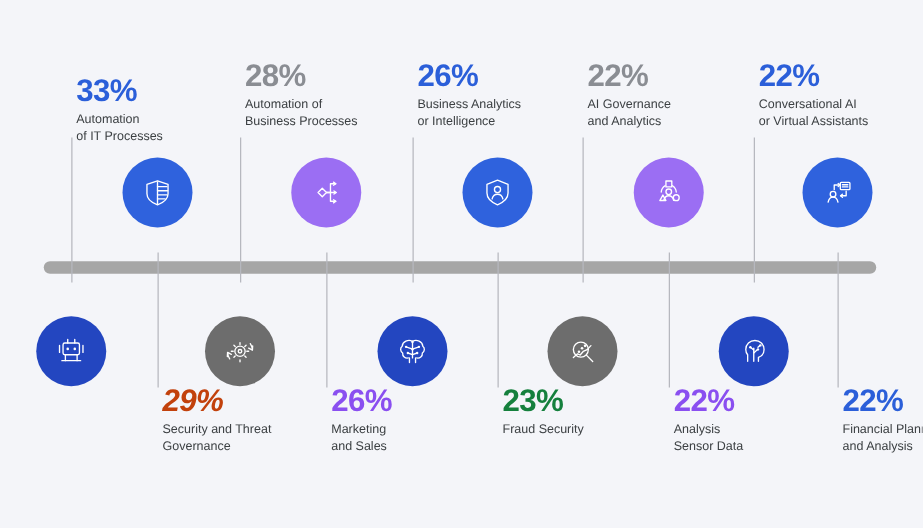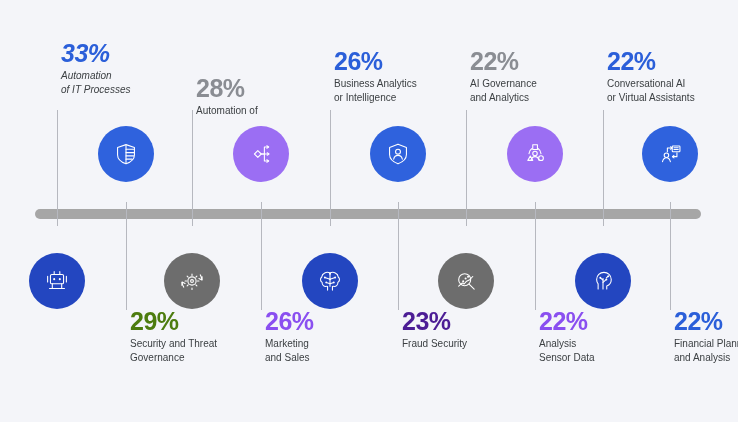--- a/index.html
+++ b/index.html
@@ -73,61 +73,62 @@
         <circle cx="13" cy="14" r="1.1" fill="#fff" stroke="none"></circle>
         <circle cx="19" cy="14" r="1.1" fill="#fff" stroke="none"></circle>
         <path d="M13 9V6M19 9V6"></path>
             <path d="M6 11v6M26 11v6"></path>
         <path d="M11 19v5M21 19v5"></path>
             <path d="M8 24h16"></path>
       </g>
         </svg>
       </span>
     </div>
-    <div class="label" style="left: 61px; width: 132px; top: 40px; font-style: italic;">
+    <div class="label" style="left: 61px; width: 132px; top: 60px;">
       <div class="pct" style="color: rgb(43, 95, 217);">33%</div>
       <div class="desc">Automation</div>
       <div class="desc">of IT Processes</div>
     </div>
     <div class="connector" style="left: 126px; background: rgb(182, 184, 191); top: 202px; height: 108px;"></div>
     <div class="node" style="left: 98px; top: 126px; width: 56px; height: 56px; background: rgb(47, 98, 221);">
       <span>
         <svg viewBox="0 0 32 32" width="30" height="30">
           <g stroke="#ffffff" stroke-width="1.15" fill="none" stroke-linecap="round" stroke-linejoin="round">
         <path d="M16 6 L25 9v8c0 5-4.5 7.8-9 9.5C11.5 24.8 7 22 7 17V9z"></path>
         <path d="M16 7v19"></path>
         <path d="M16 11h8M16 14.5h8.6M16 18h8M16 21.5h6.5"></path>
       </g>
         </svg>
       </span>
     </div>
     <div class="label" style="left: 130px; width: 132px; top: 308px;">
-      <div class="pct" style="color: #4d7c0f;">29%</div>
+      <div class="pct" style="color: #c2410c; font-style: italic;">29%</div>
       <div class="desc">Security and Threat</div>
       <div class="desc">Governance</div>
     </div>
     <div class="connector" style="left: 192px; background: rgb(182, 184, 191); top: 110px; height: 116px;"></div>
     <div class="node" style="left: 164px; top: 253px; width: 56px; height: 56px; background: rgb(109, 109, 109);">
       <span>
         <svg viewBox="0 0 32 32" width="30" height="30">
           <g stroke="#ffffff" stroke-width="1.15" fill="none" stroke-linecap="round" stroke-linejoin="round">
         <circle cx="16" cy="16" r="4.4"></circle>
         <circle cx="16" cy="16" r="1.5"></circle>
         <path d="M16 10.2v-1.6M16 23.4v1.6M21.8 16h1.6M8.6 16h1.6M20.1 11.9l1.1-1.1M10.8 21.2l1.1-1.1M20.1 20.1l1.1 1.1M10.8 10.8l1.1 1.1"></path>
         <path d="M24.8 9.5a11 11 0 0 1 1.8 5.2"></path>
             <path d="M26.8 11.4l-.2 3.6-3.2-1.7"></path>
         <path d="M7.2 22.5a11 11 0 0 1-1.8-5.2"></path>
             <path d="M5.2 20.6l.2-3.6 3.2 1.7"></path>
       </g>
         </svg>
       </span>
     </div>
-    <div class="label" style="left: 196px; width: 132px; top: 48px; margin-top: 27px;">
+    <div class="label" style="left: 196px; width: 132px; top: 48px;">
       <div class="pct" style="color: rgb(138, 141, 147);">28%</div>
       <div class="desc">Automation of</div>
+      <div class="desc">Business Processes</div>
     </div>
     <div class="connector" style="left: 261px; background: rgb(182, 184, 191); top: 202px; height: 108px;"></div>
     <div class="node" style="left: 233px; top: 126px; width: 56px; height: 56px; background: rgb(155, 110, 243);">
       <span>
         <svg viewBox="0 0 32 32" width="30" height="30">
           <g stroke="#ffffff" stroke-width="1.15" fill="none" stroke-linecap="round" stroke-linejoin="round">
         <path d="M9 16l3.6-3.6L16.2 16l-3.6 3.6z"></path>
         <path d="M16.2 16h3.4V8.5h4.4"></path>
             <path d="M22.2 7.2l2 1.3-2 1.3"></path>
         <path d="M19.6 16h4.4"></path>
@@ -174,21 +175,21 @@
         <svg viewBox="0 0 32 32" width="30" height="30">
           <g stroke="#ffffff" stroke-width="1.15" fill="none" stroke-linecap="round" stroke-linejoin="round">
         <path d="M16 5.5 L25 9v7.5c0 5.2-4.5 8.2-9 10-4.5-1.8-9-4.8-9-10V9z"></path>
         <circle cx="16" cy="13.5" r="2.6"></circle>
         <path d="M11.4 21.5c.6-2.6 2.4-4 4.6-4s4 1.4 4.6 4"></path>
       </g>
         </svg>
       </span>
     </div>
     <div class="label" style="left: 402px; width: 132px; top: 308px;">
-      <div class="pct" style="color: #4c1d95;">23%</div>
+      <div class="pct" style="color: #15803d;">23%</div>
       <div class="desc">Fraud Security</div>
     </div>
     <div class="connector" style="left: 466px; background: rgb(182, 184, 191); top: 110px; height: 116px;"></div>
     <div class="node" style="left: 438px; top: 253px; width: 56px; height: 56px; background: rgb(109, 109, 109);">
       <span>
         <svg viewBox="0 0 32 32" width="30" height="30">
           <g stroke="#ffffff" stroke-width="1.15" fill="none" stroke-linecap="round" stroke-linejoin="round">
         <circle cx="14.6" cy="14.6" r="6.4"></circle>
         <path d="M19.3 19.3l5.4 5.4"></path>
         <path d="M8.2 21.4l3.6-3.2 2.2 1 2.6-3 3.4-1.6 3.2-3.4"></path>

